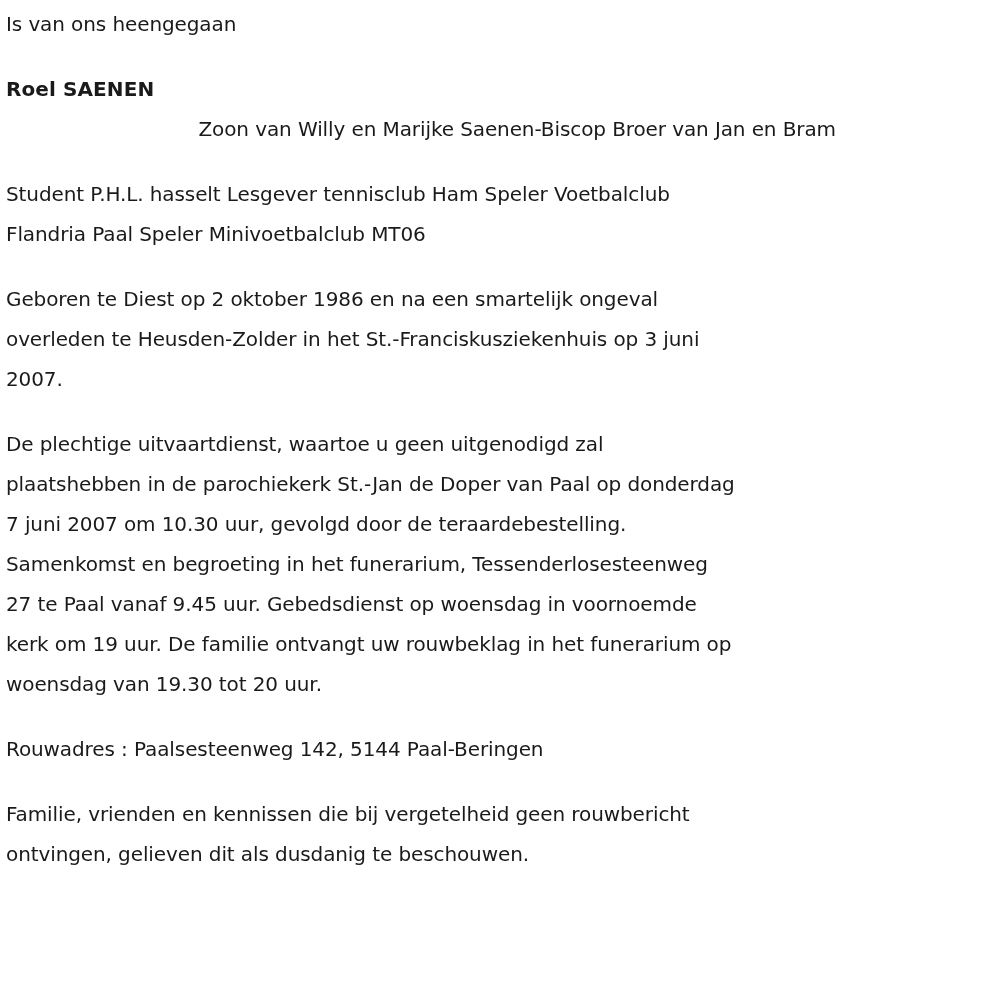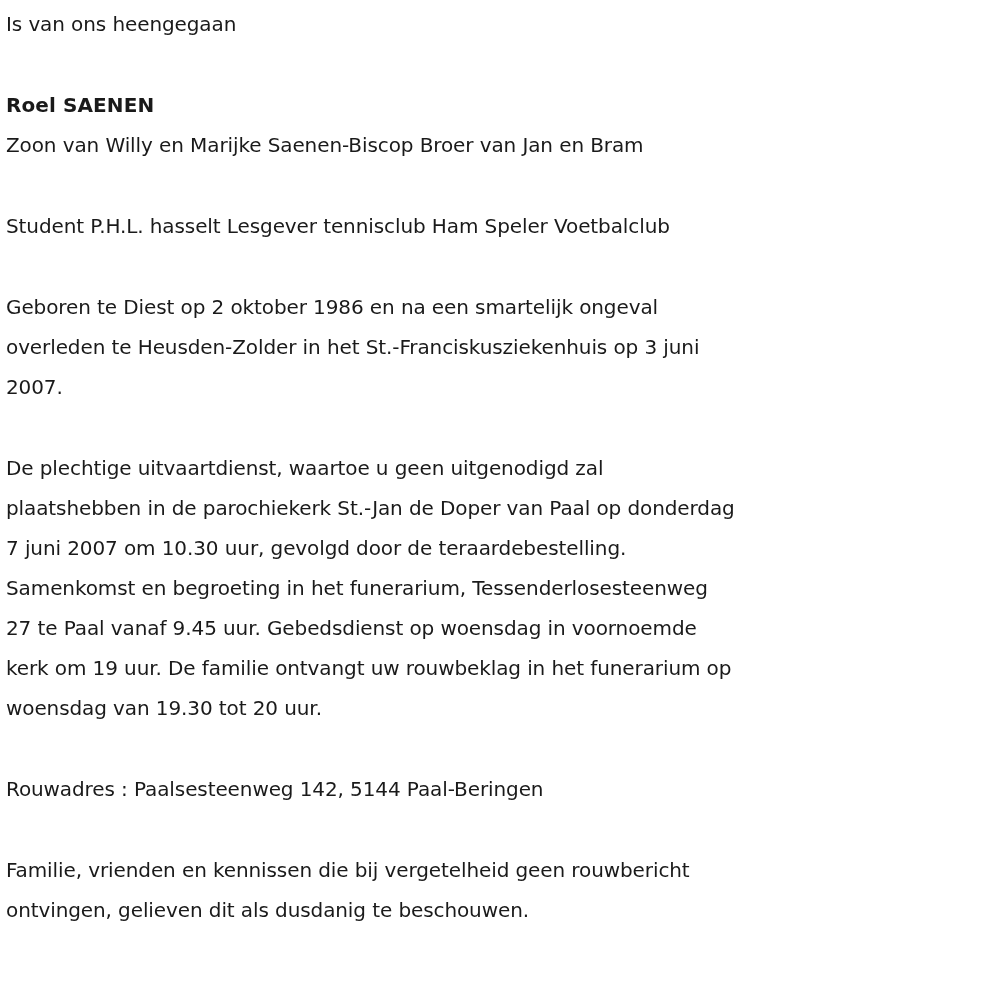--- a/index.html
+++ b/index.html
@@ -24,24 +24,25 @@
     font-size: 20px;
     line-height: 40px;
     font-weight: 400;
     letter-spacing: -0.1px;
   }
   .para {
     margin: 0;
     padding: 0;
   }
   .para + .para {
-    margin-top: 41px;
+    margin-top: 25px;
   }
   .para.tight + .para.tight {
     margin-top: 0;
+    text-align: right;
   }
   .line {
     display: block;
     white-space: pre;
   }
   .name {
     font-weight: 700;
     letter-spacing: 0.1px;
   }
 </style>
@@ -57,20 +58,21 @@
   <p class="para tight name">
       <span class="line">Roel SAENEN</span>
     </p>
 
   <p class="para tight">
       <span class="line">Zoon van Willy en Marijke Saenen-Biscop Broer van Jan en Bram</span>
     </p>
 
   <p class="para">
       <span class="line">Student P.H.L. hasselt Lesgever tennisclub Ham Speler Voetbalclub</span>
+      <span class="line">Flandria Paal Speler Minivoetbalclub MT06</span>
     </p>
 
   <p class="para">
       <span class="line">Geboren te Diest op 2 oktober 1986 en na een smartelijk ongeval</span>
       <span class="line">overleden te Heusden-Zolder in het St.-Franciskusziekenhuis op 3 juni</span>
       <span class="line">2007.</span>
     </p>
 
   <p class="para">
       <span class="line">De plechtige uitvaartdienst, waartoe u geen uitgenodigd zal</span>

